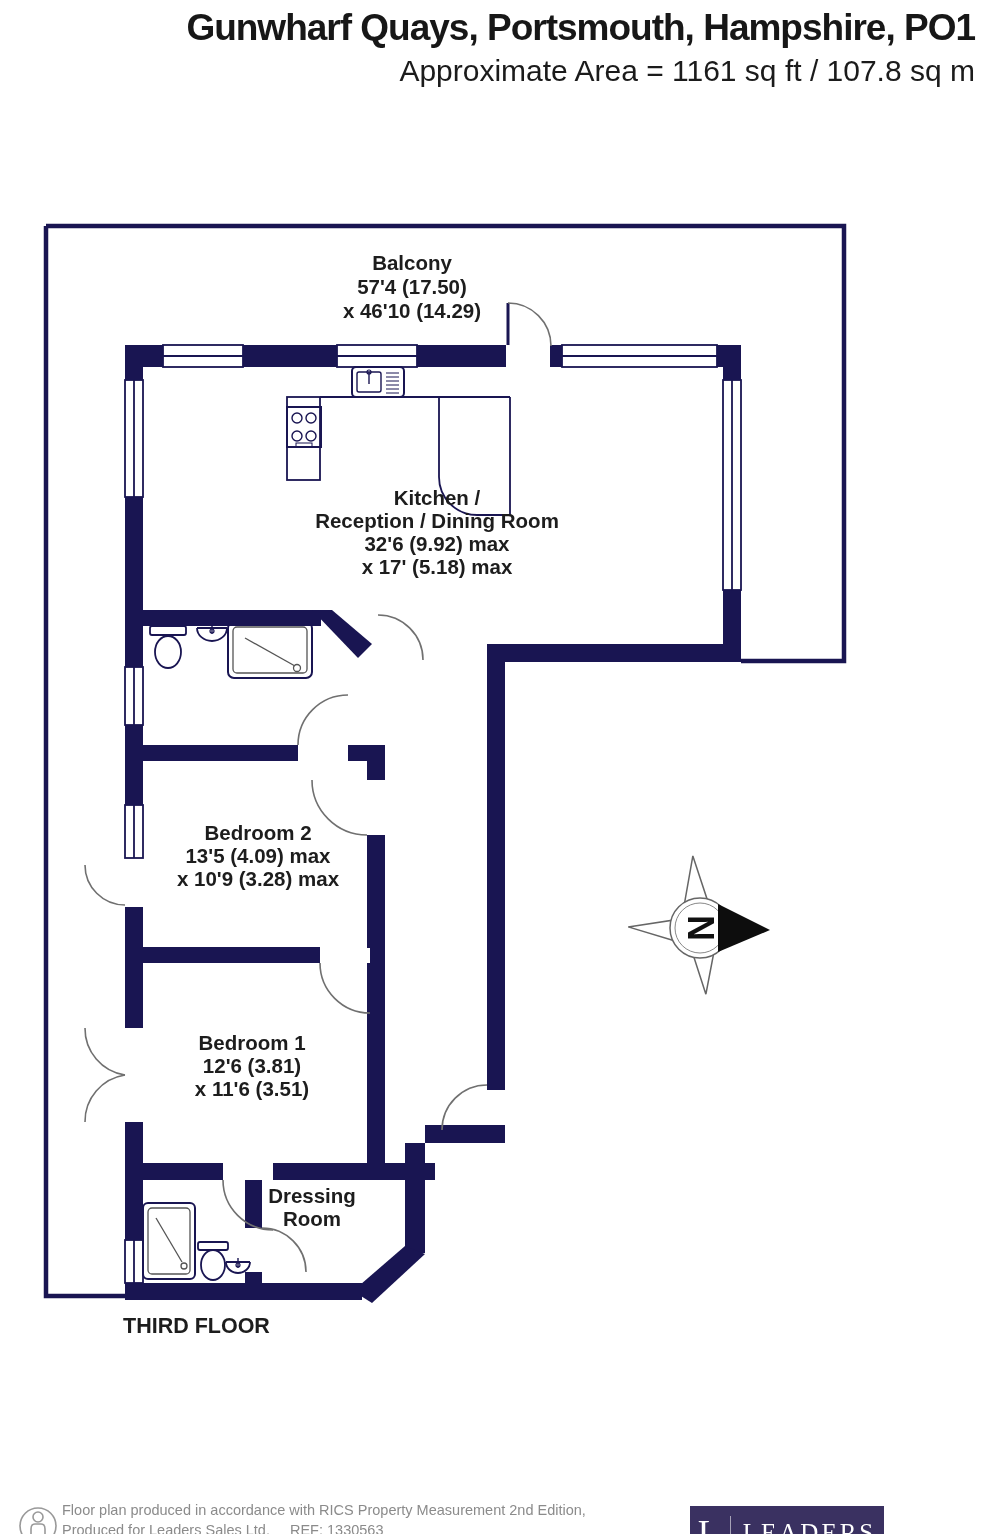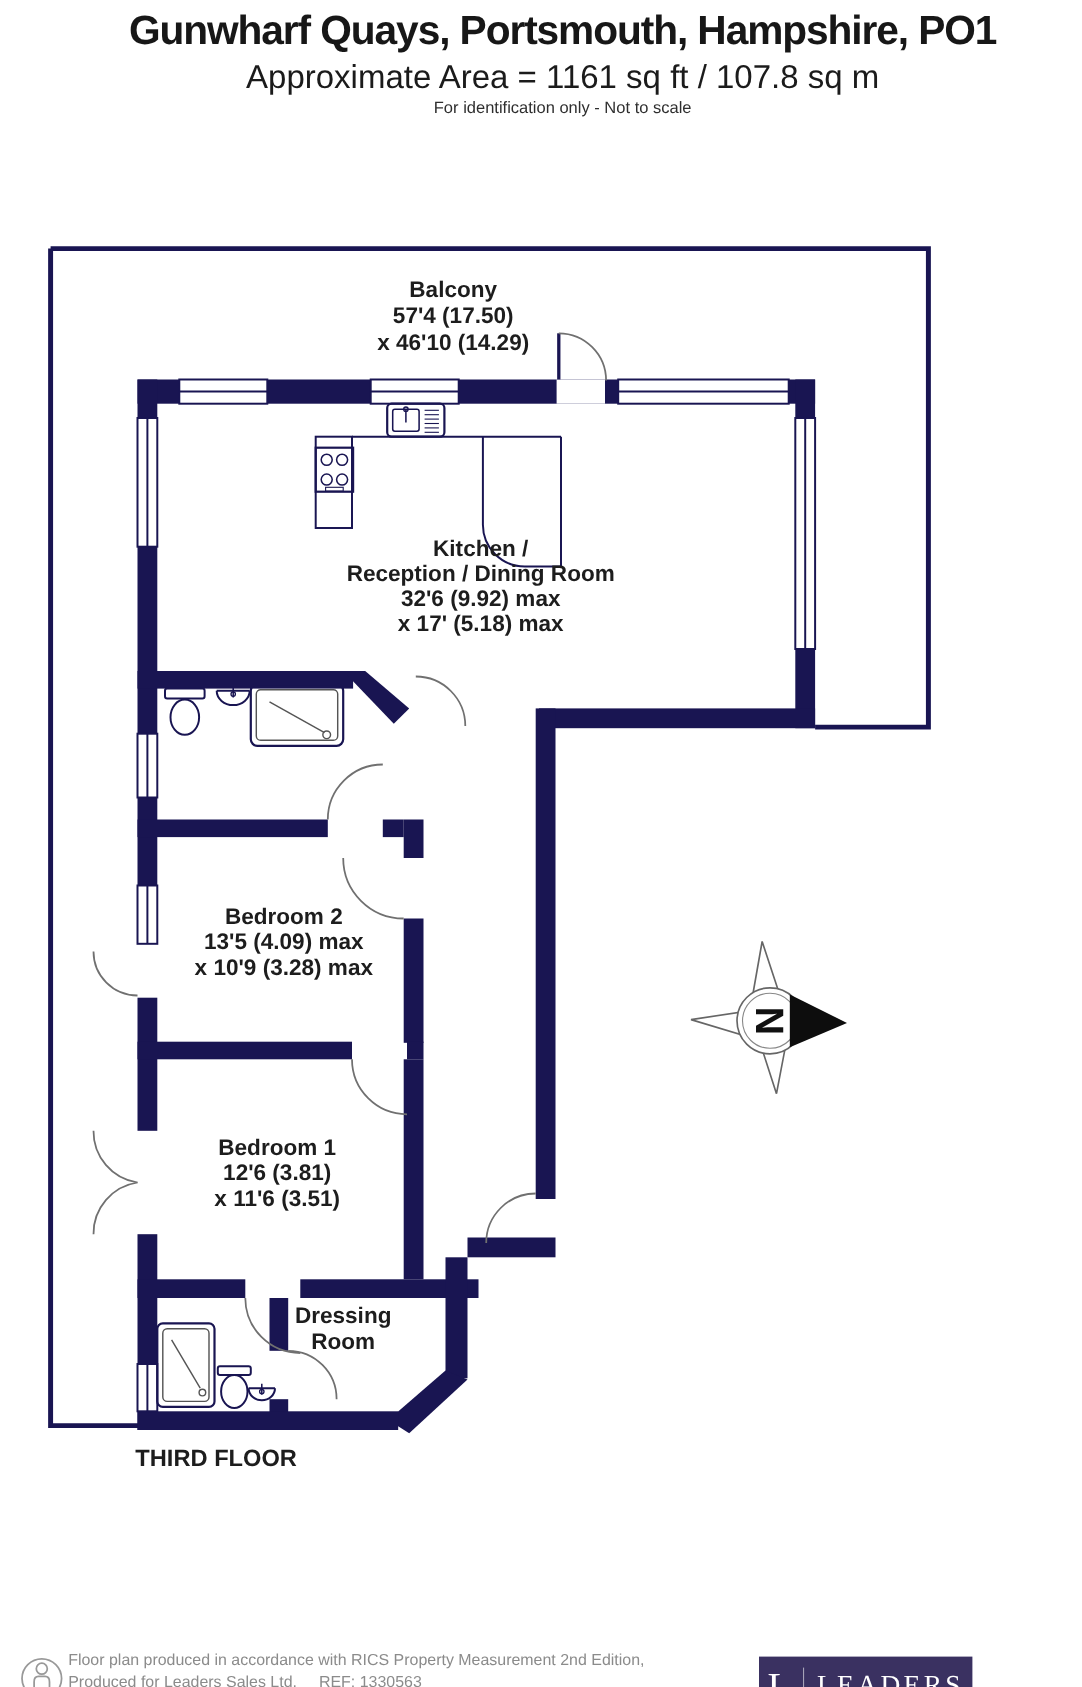--- a/index.html
+++ b/index.html
@@ -6,21 +6,21 @@
   .page{
     position:relative;
     width:984px;height:1534px;
     background:#ffffff;
     font-family:"Liberation Sans",sans-serif;
     overflow:hidden;
   }
   
   .header{
     position:absolute;top:8px;right:9px;left:0;
-    text-align:center;
+    text-align:right;
     margin-left:48px;
   }
   .header .title{
     font-size:37px;font-weight:bold;color:#171717;
     letter-spacing:-1px;line-height:40px;
   }
   .header .area{
     font-size:30px;color:#1b1b1b;margin-top:10px;line-height:25px;
   }
   .header .note{
@@ -50,21 +50,20 @@
   .logo-name{font-size:25px;letter-spacing:3px;}
 </style>
 </head>
 <body>
 
 <div class="page">
 
   <div class="header">
     <div class="title">Gunwharf Quays, Portsmouth, Hampshire, PO1</div>
     <div class="area">Approximate Area = 1161 sq ft / 107.8 sq m</div>
-    <div class="note">For identification only - Not to scale</div>
   </div>
 
   <svg class="plan-svg" width="984" height="1534" viewBox="0 0 984 1534">
 
     <path d="M46,226 H844 V661 H741 M46,226 V1296 H353" fill="none" stroke="#191552" stroke-width="4.5"></path>
 
     <g fill="#191552" stroke="none">
 
       <rect x="125" y="345" width="616" height="22"></rect>
 

